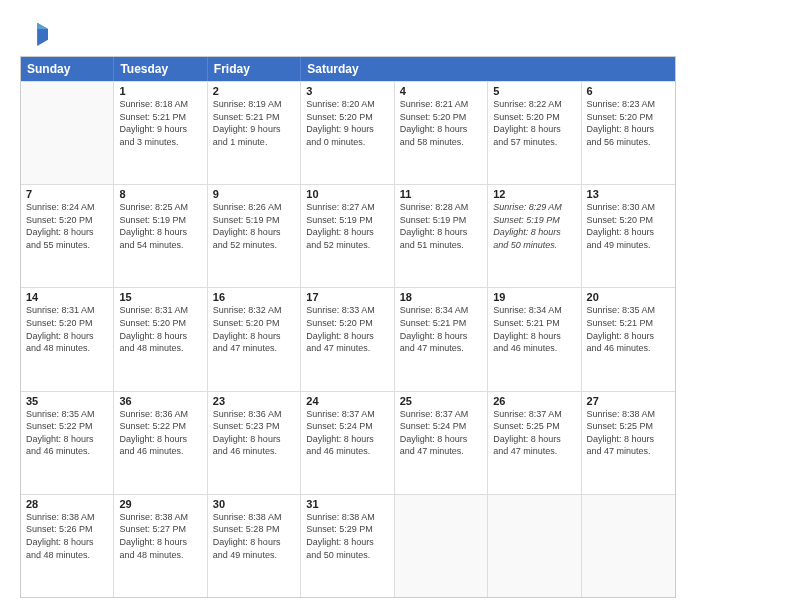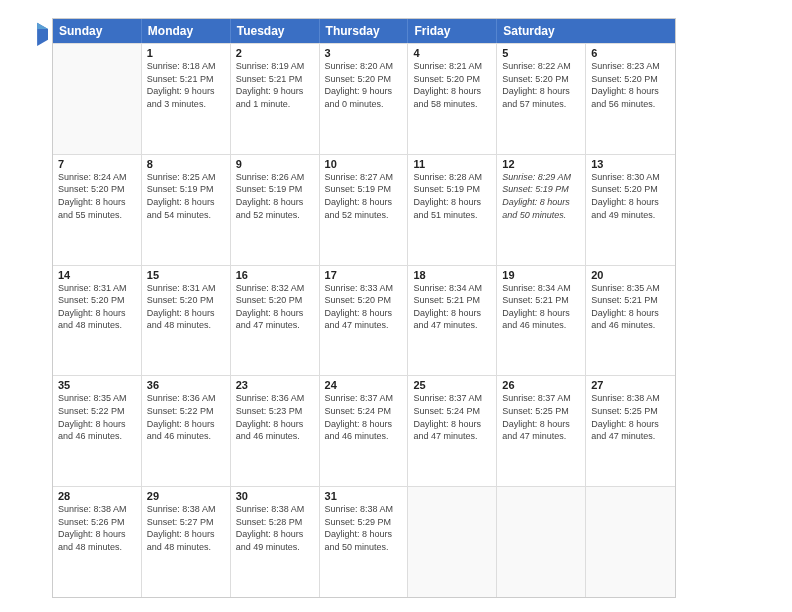--- a/index.html
+++ b/index.html
@@ -8,21 +8,21 @@
       height: 612px;
       background: #fff;
       font-family: Arial, sans-serif;
       overflow: hidden;
     }
     .page {
       width: 696px;
       height: 612px;
       padding: 18px 20px 14px 20px;
       display: flex;
-      flex-direction: row;
+      flex-direction: column;
     }
     .header {
       display: flex;
       justify-content: space-between;
       align-items: flex-start;
       margin-bottom: 10px;
     }
     .logo {
       display: flex;
       align-items: center;
@@ -125,23 +125,21 @@
     </div>
     <div class="title-block">
       <div class="month-title"></div>
       <div class="location"></div>
     </div>
   </div>
 
   <div class="calendar">
     <div class="cal-header">
     <div class="cal-header-cell">Sunday</div>
-        <div class="cal-header-cell">Monday</div>
         <div class="cal-header-cell">Tuesday</div>
-        <div class="cal-header-cell">Thursday</div>
         <div class="cal-header-cell">Friday</div>
         <div class="cal-header-cell">Saturday</div>
       </div>
     <div class="cal-body">
     <div class="cal-row">
           <div class="cal-cell empty"></div>
           <div class="cal-cell">
             <div class="day-num">1</div>
             <div class="cell-info" style="white-space: pre-line;">Sunrise: 8:18 AM
 Sunset: 5:21 PM

